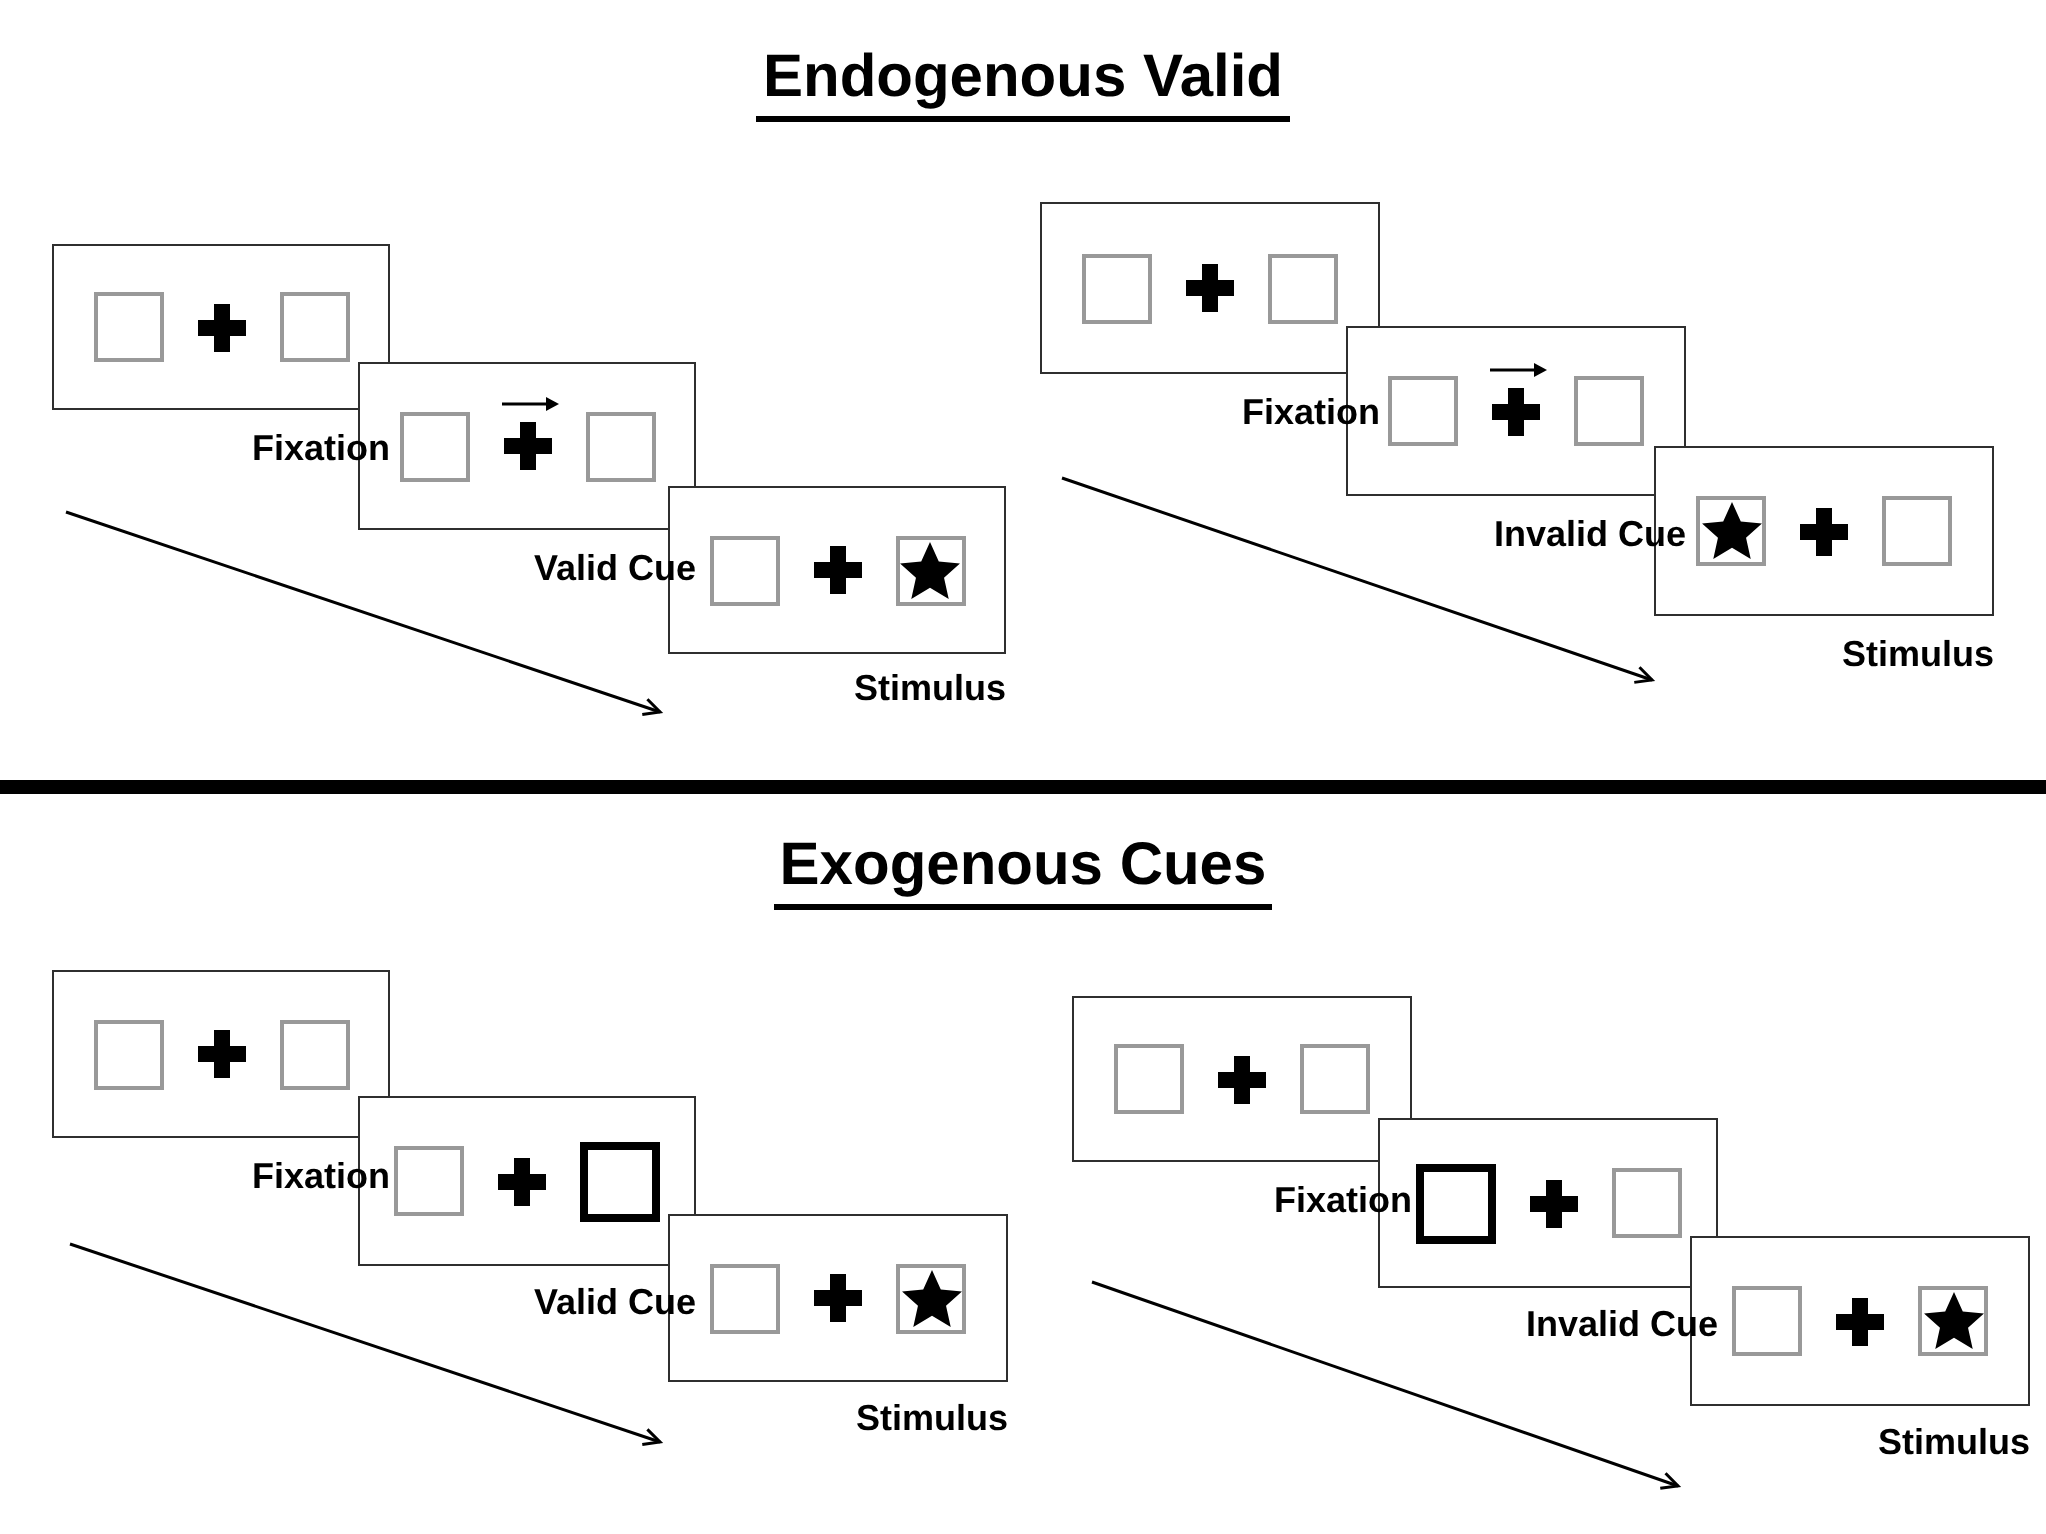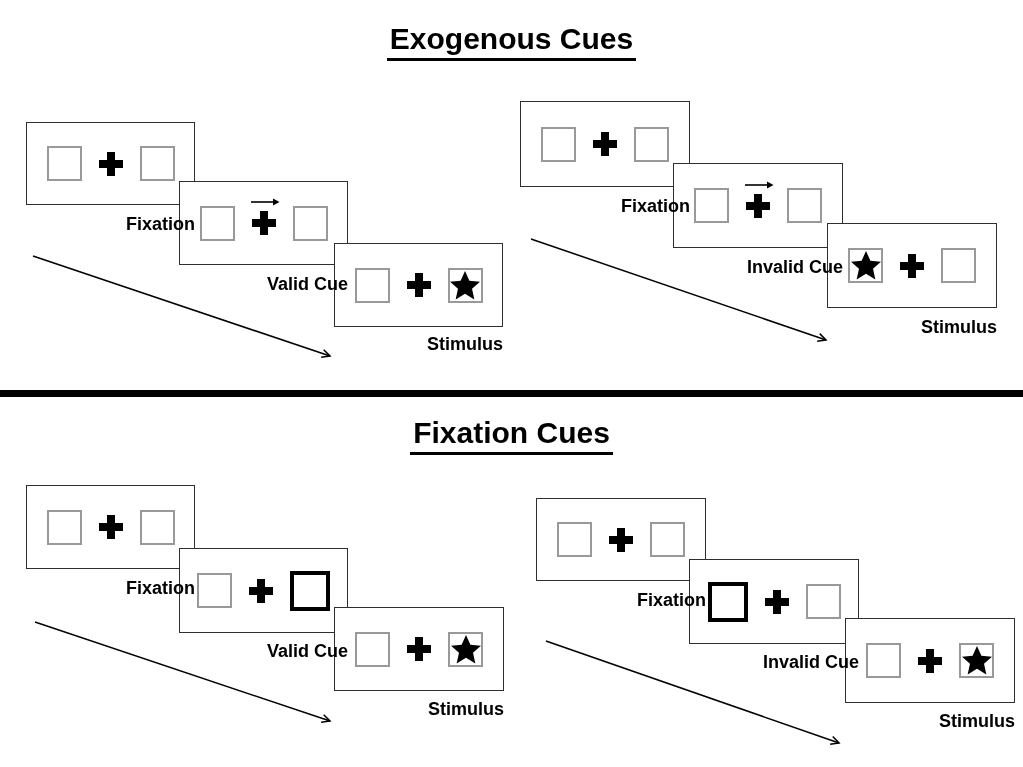--- a/index.html
+++ b/index.html
@@ -98,21 +98,21 @@
       <path d="M1,1 L9,5 L1,9" fill="none" stroke="#000" stroke-width="1.5"></path>
     </marker>
   </defs>
   <line x1="33" y1="256" x2="330" y2="356" stroke="#000" stroke-width="1.5" marker-end="url(#ah)"></line>
   <line x1="531" y1="239" x2="826" y2="340" stroke="#000" stroke-width="1.5" marker-end="url(#ah)"></line>
   <line x1="35" y1="622" x2="330" y2="721" stroke="#000" stroke-width="1.5" marker-end="url(#ah)"></line>
   <line x1="546" y1="641" x2="839" y2="743" stroke="#000" stroke-width="1.5" marker-end="url(#ah)"></line>
 </svg>
 
 <div class="section-title" style="top:22px">
-  <span class="underlined">Exogenous Cues</span>
+  <span class="underlined">Endogenous Valid</span>
 </div>
 
 <div class="panel" style="left:26px;top:122px;width:169px;height:83px">
   <span class="sq"></span>
   <span class="cross-wrap">
       <span class="cross"></span>
     </span>
   <span class="sq"></span>
 </div>
 <div class="plabel" style="left:26px;top:214px;width:169px">Fixation</div>
@@ -174,21 +174,21 @@
   <span class="cross-wrap">
       <span class="cross"></span>
     </span>
   <span class="sq"></span>
 </div>
 <div class="plabel" style="left:827px;top:317px;width:170px">Stimulus</div>
 
 <div class="divider" style="top:390px"></div>
 
 <div class="section-title" style="top:416px">
-  <span class="underlined">Fixation Cues</span>
+  <span class="underlined">Exogenous Cues</span>
 </div>
 
 <div class="panel" style="left:26px;top:485px;width:169px;height:84px">
   <span class="sq"></span>
   <span class="cross-wrap">
       <span class="cross"></span>
     </span>
   <span class="sq"></span>
 </div>
 <div class="plabel" style="left:26px;top:578px;width:169px">Fixation</div>

